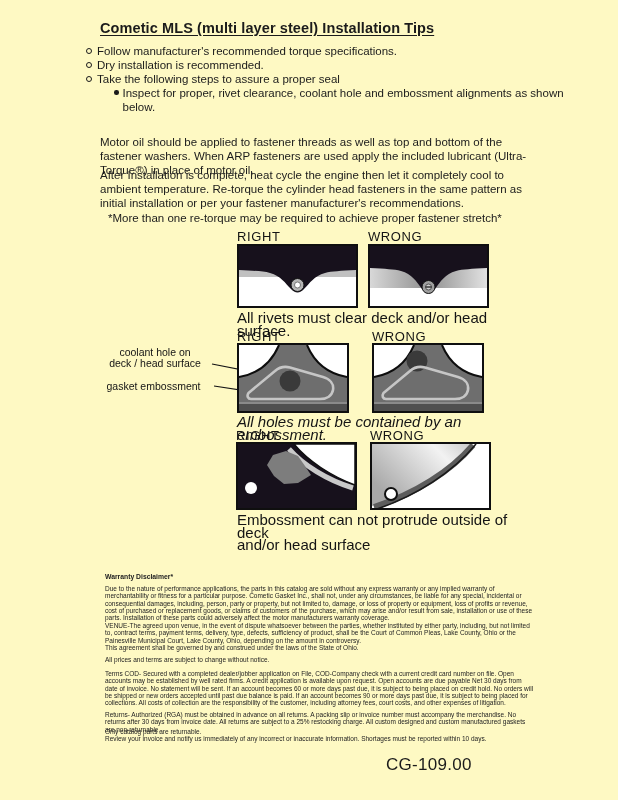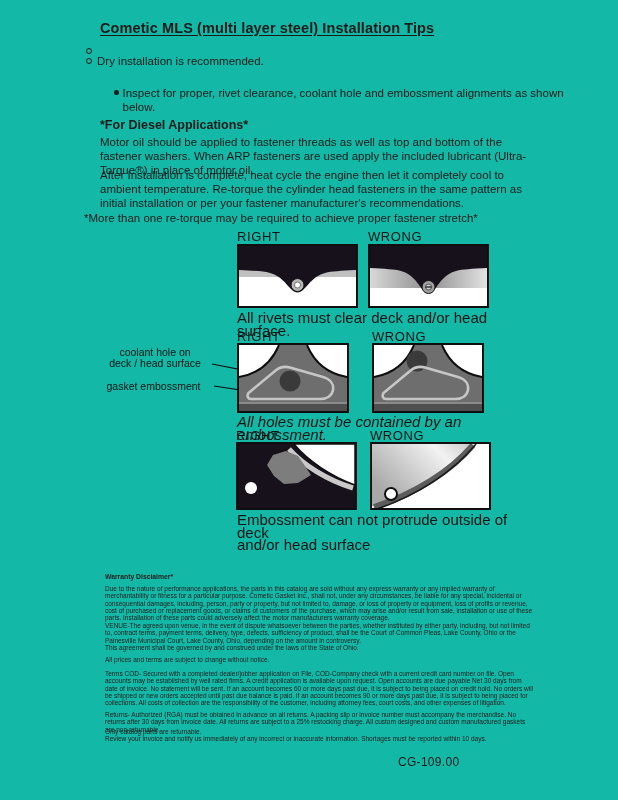--- a/index.html
+++ b/index.html
@@ -1,63 +1,67 @@
 <!DOCTYPE html>
 <html><head>
 <meta charset="utf-8">
 <style>
   html,body{margin:0;padding:0;background:#ffffff;}
   .page{
-    position:relative;width:618px;height:800px;background:#14b8a6;
+    position:relative;width:618px;height:800px;background:#fef9c3;
     font-family:"Liberation Sans",sans-serif;color:#1b1b1b;overflow:hidden;
   }
   .abs{position:absolute;}
   .title{font-size:14.5px;font-weight:bold;text-decoration:underline;text-underline-offset:2px;letter-spacing:.1px;}
   .bullet-row{display:flex;align-items:flex-start;font-size:11.5px;line-height:14px;}
   .o-dot{width:4px;height:4px;border:1px solid #1b1b1b;border-radius:50%;margin:4px 5px 0 0;flex:none;}
   .f-dot{width:4.5px;height:4.5px;background:#1b1b1b;border-radius:50%;margin:4px 4px 0 0;flex:none;}
   .h2{font-size:12.5px;font-weight:bold;}
   .body-text{font-size:11.5px;line-height:13.8px;}
   .dg-header{font-size:13px;letter-spacing:.6px;color:#141414;}
   .dg-box{border:2.5px solid #0f0f0f;background:#fff;}
   .dg-box svg{display:block;}
   .caption{font-size:15px;line-height:12.5px;color:#141414;}
   .pre{white-space:pre-line;}
   .dg-label{font-size:10.5px;line-height:11px;text-align:center;color:#141414;}
   .fp{font-size:6.5px;line-height:7.3px;width:430px;color:#222;}
   .fp-head{font-size:6.8px;font-weight:bold;color:#222;}
-  .code{font-size:12px;letter-spacing:.3px;color:#1b1b1b;margin-left:12px;}
+  .code{font-size:17px;letter-spacing:.3px;color:#1b1b1b;}
 </style>
 </head>
 <body>
 
 <div class="page">
 
   <div class="abs title" style="left:100px;top:20px;">Cometic MLS (multi layer steel) Installation Tips</div>
 
   <div class="abs" style="left:86px;top:44px;width:470px;">
     <div class="bullet-row">
       <span class="o-dot"></span>
+      <span>Follow manufacturer's recommended torque specifications.</span>
     </div>
     <div class="bullet-row">
       <span class="o-dot"></span>
       <span>Dry installation is recommended.</span>
+    </div>
+    <div class="bullet-row">
+      <span class="o-dot"></span>
+      <span>Take the following steps to assure a proper seal</span>
     </div>
   </div>
   <div class="abs" style="left:114px;top:86px;width:452px;">
     <div class="bullet-row">
       <span class="f-dot"></span>
       <span>Inspect for proper, rivet clearance, coolant hole and embossment alignments as shown below.</span>
     </div>
   </div>
 
-  <div class="abs h2" style="left:100px;top:118px;">*For Diesel Applications*</div>
   <div class="abs body-text" style="left:100px;top:169px;width:428px;">After Installation is complete, heat cycle the engine then let it completely cool to ambient temperature. Re-torque the cylinder head fasteners in the same pattern as initial installation or per your fastener manufacturer's recommendations.</div>
   <div class="abs body-text" style="left:100px;top:136px;width:428px;">Motor oil should be applied to fastener threads as well as top and bottom of the fastener washers. When ARP fasteners are used apply the included lubricant (Ultra-Torque®) in place of motor oil.</div>
-  <div class="abs body-text" style="left:84px;top:212px;width:440px;">*More than one re-torque may be required to achieve proper fastener stretch*</div>
+  <div class="abs body-text" style="left:108px;top:212px;width:440px;">*More than one re-torque may be required to achieve proper fastener stretch*</div>
 
   <div class="abs dg-header" style="left:237px;top:229px;width:122px;">RIGHT</div>
   <div class="abs dg-header" style="left:368px;top:229px;width:122px;">WRONG</div>
 
   <div class="abs dg-box" style="left:237px;top:244px;">
     <svg width="117" height="60" viewBox="0 0 117 60">
       <rect x="0" y="0" width="117" height="60" fill="#ffffff"></rect>
       <rect x="0" y="24" width="117" height="7" fill="#c0c0c0"></rect>
       <path d="M0,0 H117 V24 C101,25 93,25 86,27 C75,30 71,37 65,43 C61,47.5 56,47.5 52,43 C46,37 42,30 31,27 C24,25 16,25 0,24 Z" fill="#17111c"></path>
       <circle cx="58.5" cy="39" r="6.5" fill="#b5b5b5" stroke="#101010" stroke-width="1"></circle>

